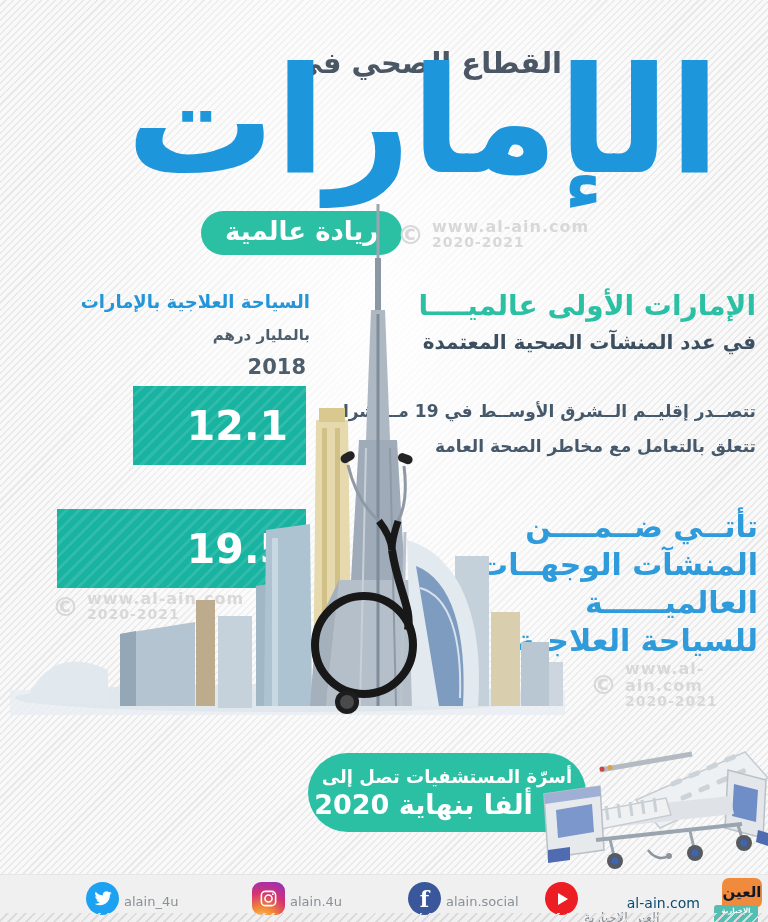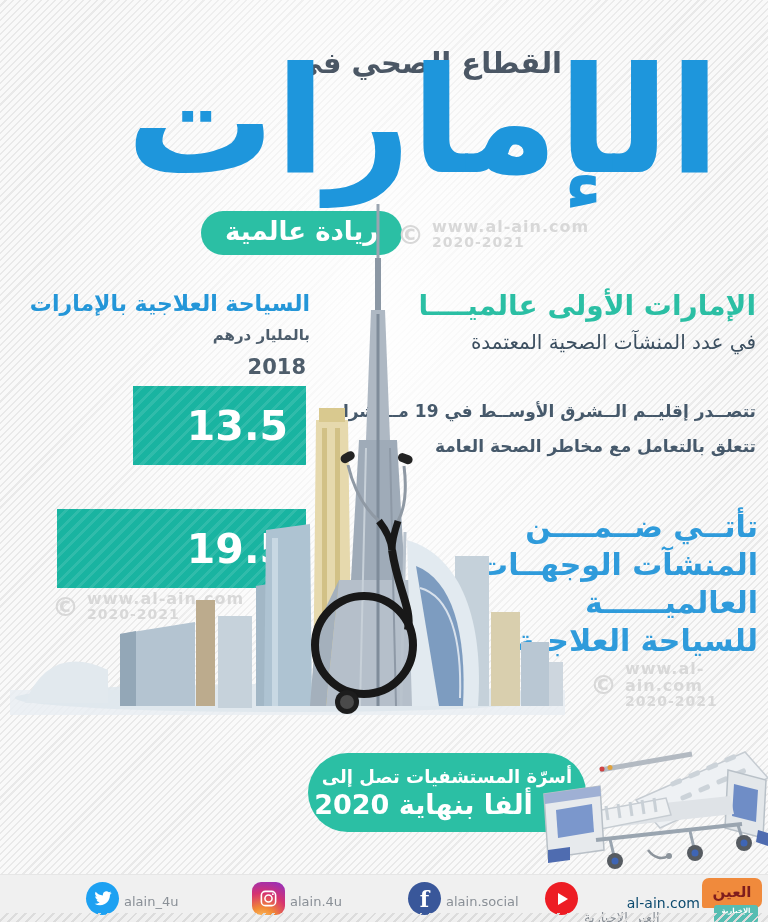--- a/index.html
+++ b/index.html
@@ -18,31 +18,31 @@
   .badge{top:211px;left:201px;background:#2bbfa4;color:#fff;font-size:26px;font-weight:700;padding:5px 24px 9px;border-radius:27px;}
   
   .wm{display:flex;gap:8px;align-items:center;color:#d8d8d8;font-weight:700;}
   .wm .sym{font-size:27px;}
   .wm .l1{font-size:16px;letter-spacing:1px;display:block;line-height:17px;}
   .wm .l2{font-size:14px;letter-spacing:1px;display:block;line-height:15px;}
   .wm1{top:218px;left:397px;}
   .wm2{top:590px;left:52px;}
   .wm3{top:660px;left:590px;}
   
-  .t-head{top:291px;right:458px;font-size:22px;font-weight:700;color:#2496d8;}
+  .t-head{top:291px;right:458px;font-size:18px;font-weight:700;color:#2496d8;}
   .t-unit{top:326px;right:458px;font-size:15px;font-weight:700;color:#4d5d6c;}
   .t-year{top:355px;right:462px;font-size:21px;font-weight:700;color:#4e5d6b;}
   .bar{background:#19b4a1;background-image:repeating-linear-gradient(135deg,rgba(255,255,255,0) 0 6px,rgba(255,255,255,.10) 6px 9px);}
   .bar1{top:386px;left:133px;width:173px;height:79px;}
   .bar2{top:509px;left:57px;width:249px;height:79px;}
   .bar-val{position:absolute;right:18px;top:0;height:100%;display:flex;align-items:center;color:#fff;font-size:41px;font-weight:700;direction:ltr;}
   .t-year2{top:476px;right:462px;font-size:20px;font-weight:700;color:#4e5d6b;}
   
   .r-head{top:289px;right:12px;font-size:28px;font-weight:700;color:#2bbfa4;}
-  .r-sub{top:330px;right:12px;font-size:20px;font-weight:400;color:#3c4f60;}
+  .r-sub{top:330px;right:12px;font-size:20px;font-weight:700;color:#3c4f60;}
   .r-para{top:394px;right:12px;font-size:17px;line-height:35px;font-weight:700;color:#46596b;text-align:right;}
   .r-high{top:508px;right:10px;font-size:30px;line-height:38px;font-weight:700;color:#2f9bdb;text-align:right;}
   
   .plan{top:754px;right:468px;font-size:17px;line-height:27px;font-weight:700;color:#43566a;text-align:right;}
   
   .beds-box{top:753px;left:308px;width:278px;height:79px;background:#2bbfa4;border-radius:40px;color:#fff;text-align:center;display:flex;flex-direction:column;justify-content:center;z-index:3;}
   .beds-l1{font-size:18px;font-weight:700;line-height:24px;}
   .beds-l2{font-size:27px;font-weight:700;line-height:32px;}
   
   .skyline-svg{top:198px;left:10px;z-index:1;pointer-events:none;}
@@ -56,21 +56,21 @@
   .ig{left:252px;border-radius:9px;background:radial-gradient(circle at 30% 120%, #fdd074 0%, #f28c35 30%, #d6336f 62%, #9b30b5 92%);}
   .fb{left:408px;background:#39579a;color:#fff;font-size:22px;font-weight:700;font-family:"DejaVu Serif",serif;}
   .yt{left:545px;background:#ed1d24;}
   .yt .play{width:0;height:0;border-left:10px solid #fff;border-top:6px solid transparent;border-bottom:6px solid transparent;margin-left:3px;}
   .lab-tw{left:124px;}
   .lab-ig{left:290px;}
   .lab-fb{left:446px;}
   .lab-yt{left:584px;top:17px;margin-top:18px;}
   .site{position:absolute;top:20px;right:68px;font-size:14px;color:#0c4a6e;}
   .alain-logo{position:absolute;right:6px;top:3px;width:56px;height:42px;}
-  .alain-logo .orange{position:absolute;top:0;right:0;width:60px;height:30px;background:#f08a3c;border-radius:7px 7px 7px 2px;color:#7f1d1d;font-size:15px;font-weight:700;text-align:center;line-height:28px;}
+  .alain-logo .orange{position:absolute;top:0;right:0;width:40px;height:30px;background:#f08a3c;border-radius:7px 7px 7px 2px;color:#0f172a;font-size:15px;font-weight:700;text-align:center;line-height:28px;}
   .alain-logo .tealbar{position:absolute;right:4px;top:27px;width:44px;height:18px;background:#56bdb2;border-radius:3px;color:#fff;font-size:7px;font-weight:700;text-align:center;line-height:13px;}
 </style>
 </head>
 <body>
 
 <div class="canvas">
 
   <div class="abs kicker ar">القطاع الصحي في</div>
   <div class="abs big-title ar">الإمارات</div>
   <div class="abs badge ar">ريادة عالمية</div>
@@ -151,21 +151,21 @@
     <circle cx="354" cy="447" r="49" stroke="#181818" stroke-width="8" fill="none"></circle>
     <path d="M346,495 C342,498 340,500 339,503" stroke="#181818" stroke-width="8" fill="none"></path>
     <circle cx="337" cy="504" r="12" fill="#1d1d1d"></circle>
     <circle cx="337" cy="504" r="7" fill="#4a4a4a"></circle>
   </svg>
 
   <div class="abs t-head ar">السياحة العلاجية بالإمارات</div>
   <div class="abs t-unit ar">بالمليار درهم</div>
   <div class="abs t-year">2018</div>
   <div class="abs bar bar1">
-    <span class="bar-val">13.5</span>
+    <span class="bar-val">12.1</span>
   </div>
   <div class="abs bar bar2">
     <span class="bar-val">19.5</span>
   </div>
 
   <div class="abs r-head ar">الإمارات الأولى عالميــــا</div>
   <div class="abs r-sub ar">في عدد المنشآت الصحية المعتمدة</div>
   <div class="abs r-para ar">
     <div>تتصــدر إقليــم الــشرق الأوســط في 19 مــؤشرا</div>
     <div>تتعلق بالتعامل مع مخاطر الصحة العامة</div>

